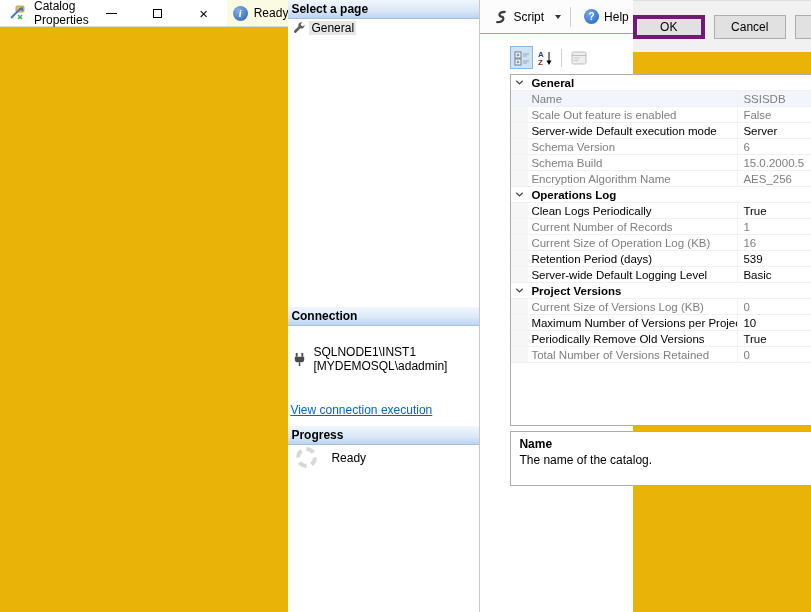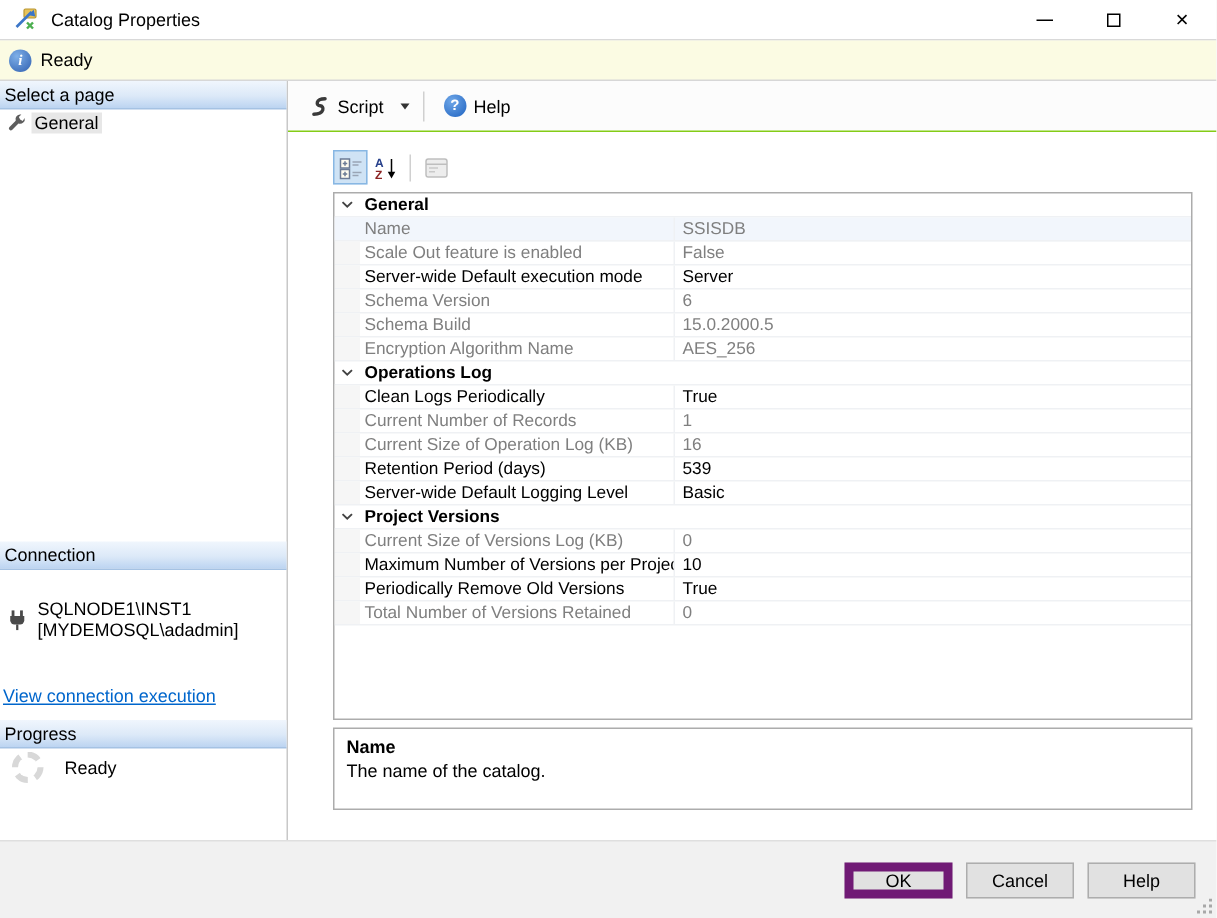--- a/index.html
+++ b/index.html
@@ -1,18 +1,18 @@
 <!DOCTYPE html>
 <html><head>
 <meta charset="utf-8">
 <style>
   * { margin:0; padding:0; box-sizing:border-box; }
   html,body { width:811px; height:612px; overflow:hidden; background:#fff;
               font-family:"Liberation Sans", sans-serif; font-size:12px; color:#000; }
-  .window { width:811px; height:612px; display:flex; flex-direction:column; background:#e5e5e5; }
+  .window { width:811px; height:612px; display:flex; flex-direction:row; background:#eab308; }
 
   
   .titlebar { height:27px; flex:0 0 27px; display:flex; align-items:center; background:#fff;
               border-bottom:1px solid #D9D9D9; }
   .title-icon { width:16px; height:16px; margin-left:9px; flex:0 0 16px; }
   .title-text { margin-left:9px; }
   .win-btns { margin-left:auto; display:flex; height:100%; }
   .win-btn { width:46px; height:100%; display:flex; align-items:center; justify-content:center; }
   .glyph-min { width:11px; height:1px; background:#000; }
   .glyph-max { width:9px; height:9px; border:1px solid #000; }
@@ -25,21 +25,21 @@
                background:radial-gradient(circle at 35% 30%, #7FB0E8, #2F5FB0);
                color:#fff; font-weight:bold; font-style:italic; font-family:"Liberation Serif", serif;
                font-size:10px; display:flex; align-items:center; justify-content:center; }
 
   
   .main { flex:1 1 auto; display:flex; min-height:0; }
 
   
   .sidebar { width:192px; flex:0 0 192px; background:#fff; border-right:1px solid #C8C8C8; position:relative; }
   .pane-header { height:19px; background:linear-gradient(180deg,#F0F6FD 0%,#DCE9F8 55%,#BCD4F1 100%);
-                 border-bottom:1px solid #A5C2E3; font-weight:normal; padding:2px 0 16px 3px; }
+                 border-bottom:1px solid #A5C2E3; font-weight:bold; padding:2px 0 16px 3px; }
   .hdr-conn { position:absolute; top:307px; left:0; right:0; }
   .hdr-prog { position:absolute; top:426px; left:0; right:0; }
   .page-item { display:flex; align-items:center; padding:2px 2px 0 4px; gap:3px; }
   .page-item .label { background:#E7E7E7; padding:0 2px; }
   .conn-row { position:absolute; top:345px; left:4px; display:flex; gap:6px;align-items:center; }
   .conn-text { line-height:14px; }
   .conn-link { position:absolute; top:403px; left:2px; color:#0066CC; text-decoration:underline; }
   .prog-row { position:absolute; top:447px; left:8px; display:flex; align-items:center; gap:14px; }
   .spinner { width:21px; height:21px; border:4px dashed #D8D8D8; border-radius:50%; }
 
@@ -84,21 +84,21 @@
               border:1px solid #ACACAC; background:#fff; padding:5px 8px; }
   .desc-title { font-weight:bold; }
   .desc-text { margin-top:2px; }
 
   
   .footer { height:52px; flex:0 0 52px; background:#F1F1F1; border-top:1px solid #DFDFDF;
             display:flex; align-items:center; justify-content:flex-end; gap:9px;
             padding-right:14px; position:relative; }
   .btn { width:72px; height:24px; background:#E1E1E1; border:1px solid #ADADAD;
          display:flex; align-items:center; justify-content:center; }
-  .btn.primary { border:6px solid #701a75; }
+  .btn.primary { border:4px solid #701a75; }
   .grip { position:absolute; right:2px; bottom:2px; }
 </style>
 </head>
 <body>
 
 <div class="window">
 
   <div class="titlebar">
     <svg class="title-icon" viewBox="0 0 16 16">
       <rect x="7" y="1" width="8" height="6" rx="1" fill="#E8C35A" stroke="#B9962F" stroke-width="0.8"></rect>

